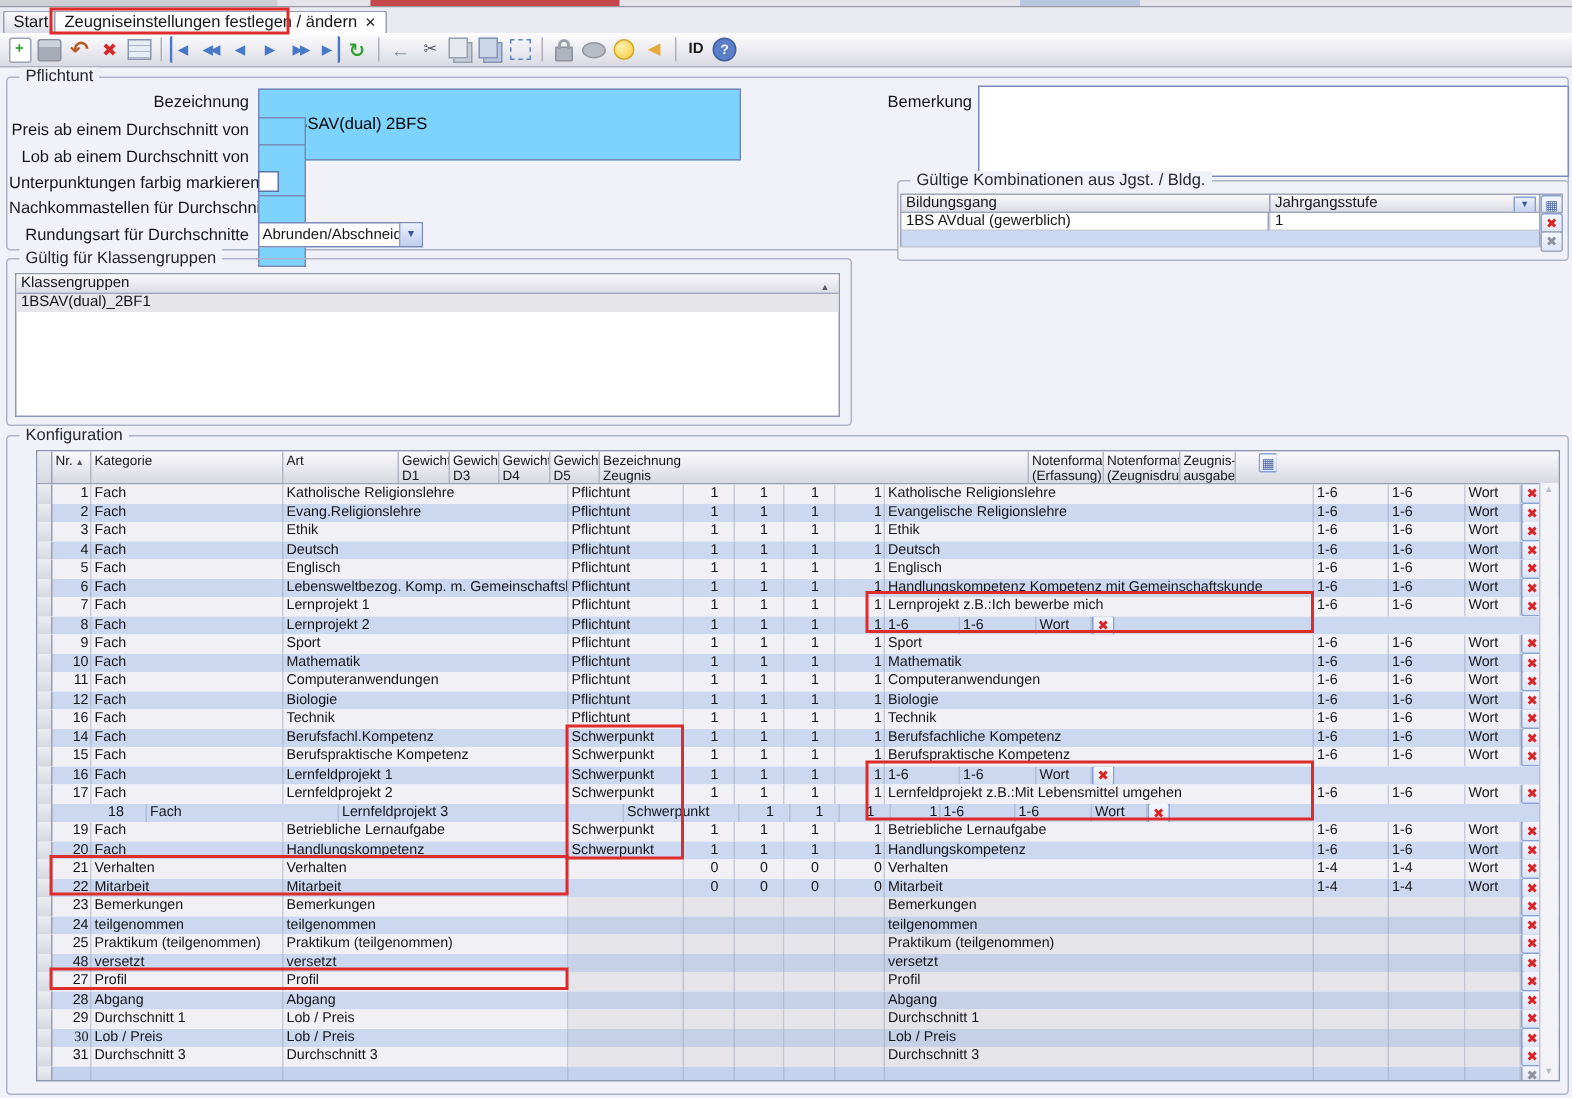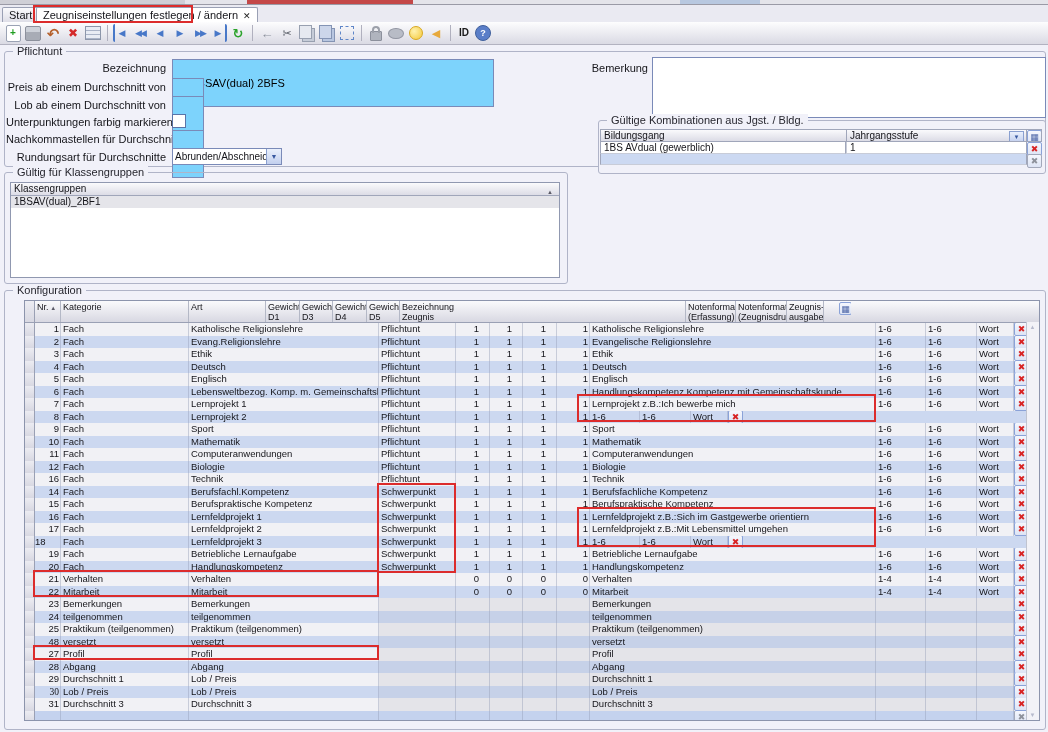--- a/index.html
+++ b/index.html
@@ -516,21 +516,20 @@
       <div class="grow even">
         <div class="selcol"></div>
         <div class="gcell ar" style="width:26px;flex:0 0 26px;padding-right:1px;">16</div>
         <div class="gcell" style="width:128px;flex:0 0 128px;">Fach</div>
         <div class="gcell" style="width:190px;flex:0 0 190px;">Lernfeldprojekt 1</div>
         <div class="gcell" style="width:77px;flex:0 0 77px;">Schwerpunkt</div>
         <div class="gcell ar" style="width:34px;flex:0 0 34px;padding-right:10px;">1</div>
         <div class="gcell ar" style="width:33px;flex:0 0 33px;padding-right:10px;">1</div>
         <div class="gcell ar" style="width:34px;flex:0 0 34px;padding-right:10px;">1</div>
         <div class="gcell ar" style="width:33px;flex:0 0 33px;padding-right:1px;">1</div>
-        <div class="gcell" style="width:286px;flex:0 0 286px;">Lernfeldprojekt z.B.:Sich im Gastgewerbe orientiern</div>
         <div class="gcell" style="width:50px;flex:0 0 50px;">1-6</div>
         <div class="gcell" style="width:51px;flex:0 0 51px;">1-6</div>
         <div class="gcell" style="width:37px;flex:0 0 37px;">Wort</div>
         <div class="gcell xcol">
           <span class="xbtn red">✖</span>
         </div>
       </div>
       <div class="grow odd">
         <div class="selcol"></div>
         <div class="gcell ar" style="width:26px;flex:0 0 26px;padding-right:1px;">17</div>
@@ -544,21 +543,21 @@
         <div class="gcell" style="width:286px;flex:0 0 286px;">Lernfeldprojekt z.B.:Mit Lebensmittel umgehen</div>
         <div class="gcell" style="width:50px;flex:0 0 50px;">1-6</div>
         <div class="gcell" style="width:51px;flex:0 0 51px;">1-6</div>
         <div class="gcell" style="width:37px;flex:0 0 37px;">Wort</div>
         <div class="gcell xcol">
           <span class="xbtn red">✖</span>
         </div>
       </div>
       <div class="grow even">
         <div class="selcol"></div>
-        <div class="gcell ar" style="width:26px;flex:0 0 26px;padding-right:17px;">18</div>
+        <div class="gcell ar" style="width:26px;flex:0 0 26px;padding-right:17px;margin-left:37px;">18</div>
         <div class="gcell" style="width:128px;flex:0 0 128px;">Fach</div>
         <div class="gcell" style="width:190px;flex:0 0 190px;">Lernfeldprojekt 3</div>
         <div class="gcell" style="width:77px;flex:0 0 77px;">Schwerpunkt</div>
         <div class="gcell ar" style="width:34px;flex:0 0 34px;padding-right:10px;">1</div>
         <div class="gcell ar" style="width:33px;flex:0 0 33px;padding-right:10px;">1</div>
         <div class="gcell ar" style="width:34px;flex:0 0 34px;padding-right:10px;">1</div>
         <div class="gcell ar" style="width:33px;flex:0 0 33px;padding-right:1px;">1</div>
         <div class="gcell" style="width:50px;flex:0 0 50px;">1-6</div>
         <div class="gcell" style="width:51px;flex:0 0 51px;">1-6</div>
         <div class="gcell" style="width:37px;flex:0 0 37px;">Wort</div>

